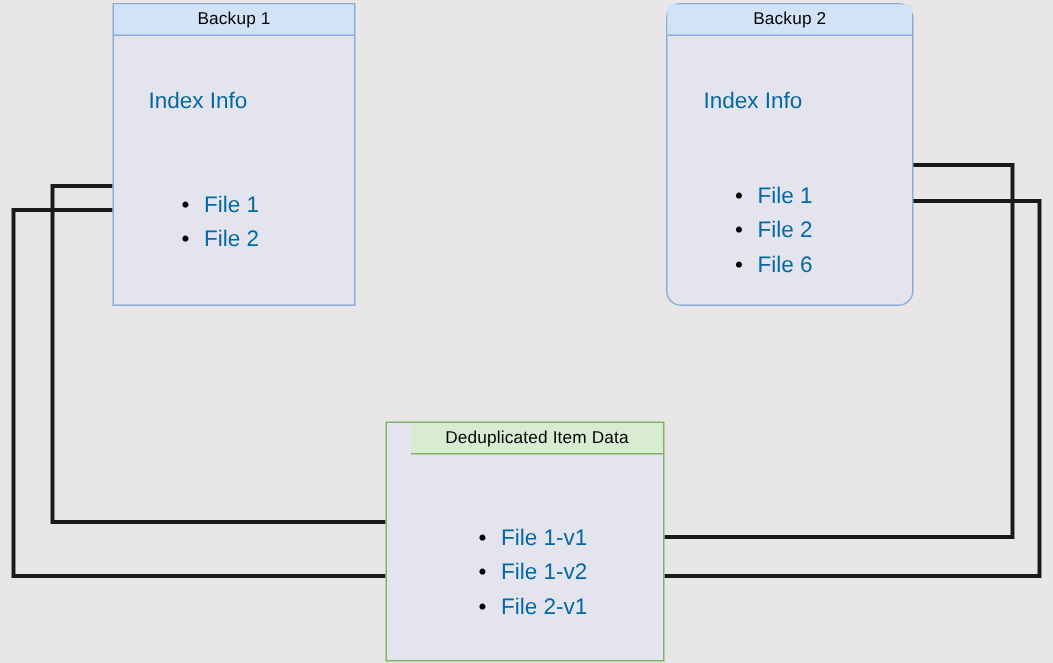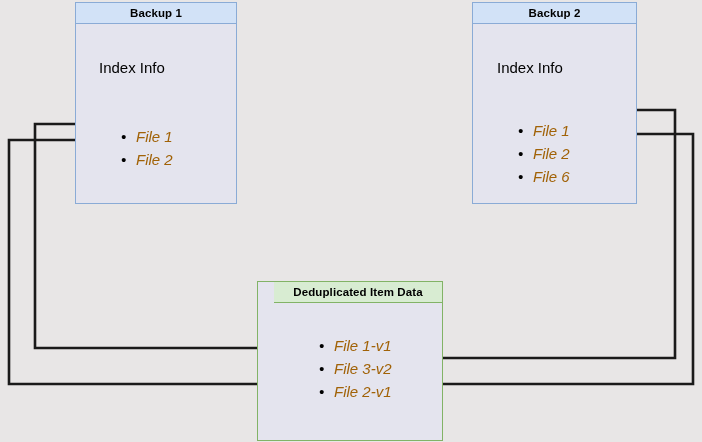--- a/index.html
+++ b/index.html
@@ -39,80 +39,79 @@
   }
   .node.blue { border-color: #8aabd6; }
   .node.green { border-color: #82b366; padding-left: 16px; }
 
   .node-header {
     box-sizing: border-box;
     height: 21px;
     line-height: 20px;
     text-align: center;
     font-size: 11.5px;
-    font-weight: bold;
+    font-weight: normal;
     color: #000;
     background: #d2e2f7;
     border-bottom: 1px solid #8aabd6;
     letter-spacing: 0.1px;
   }
   .node.green .node-header {
     background: #d8ecd2;
     border-bottom: 1px solid #82b366;
   }
 
   .node-body {
     position: relative;
     height: calc(100% - 21px);
   }
 
   .body-title {
     position: absolute;
     font-size: 15px;
-    color: #000000;
+    color: #0369a1;
     white-space: nowrap;
   }
 
   ul.file-list {
     position: absolute;
     margin: 0;
     padding: 0;
     list-style: none;
   }
   ul.file-list li {
     font-size: 15px;
-    color: #a16207;
+    color: #0369a1;
     white-space: nowrap;
     position: relative;
     padding-left: 15px;
     height: 23px;
     line-height: 23px;
-    font-style: italic;
   }
   ul.file-list li::before {
     content: "\2022";
     position: absolute;
     left: 0;
     top: 0;
     line-height: 23px;
     font-size: 15px;
     color: #000;
   }
 
   
   #backup1 { left: 75px;  top: 2px;  width: 162px; height: 202px; }
-  #backup2 { left: 472px; top: 2px;  width: 165px; height: 202px; }
+  #backup2 { left: 444px; top: 2px;  width: 165px; height: 202px; border-radius: 10px; }
   #dedup   { left: 257px; top: 281px; width: 186px; height: 160px; }
 
   #backup1 .body-title { left: 23px; top: 35px; }
   #backup2 .body-title { left: 24px; top: 35px; }
 
   #backup1 ul.file-list { left: 45px; top: 101px; }
   #backup2 ul.file-list { left: 45px; top: 95px; }
-  #dedup   ul.file-list { left: 45px; top: 31px; }
+  #dedup   ul.file-list { left: 45px; top: 44px; }
 </style>
 </head>
 <body>
 
 <div id="canvas">
 
   <svg class="svg-layer" viewBox="0 0 702 442" width="702" height="442" xmlns="http://www.w3.org/2000/svg">
     <defs>
       <marker id="arrowR" markerWidth="12" markerHeight="12" refX="10" refY="5" orient="auto" markerUnits="userSpaceOnUse">
         <path d="M0,0.4 L11,5 L0,9.6 L2.6,5 Z" fill="#1a1a1a"></path>
@@ -152,19 +151,19 @@
         <li>File 6</li>
       </ul>
     </div>
   </div>
 
   <div class="node green" id="dedup">
     <div class="node-header">Deduplicated Item Data</div>
     <div class="node-body">
       <ul class="file-list">
         <li>File 1-v1</li>
-        <li>File 3-v2</li>
+        <li>File 1-v2</li>
         <li>File 2-v1</li>
       </ul>
     </div>
   </div>
 
 </div>
 
 </body></html>

